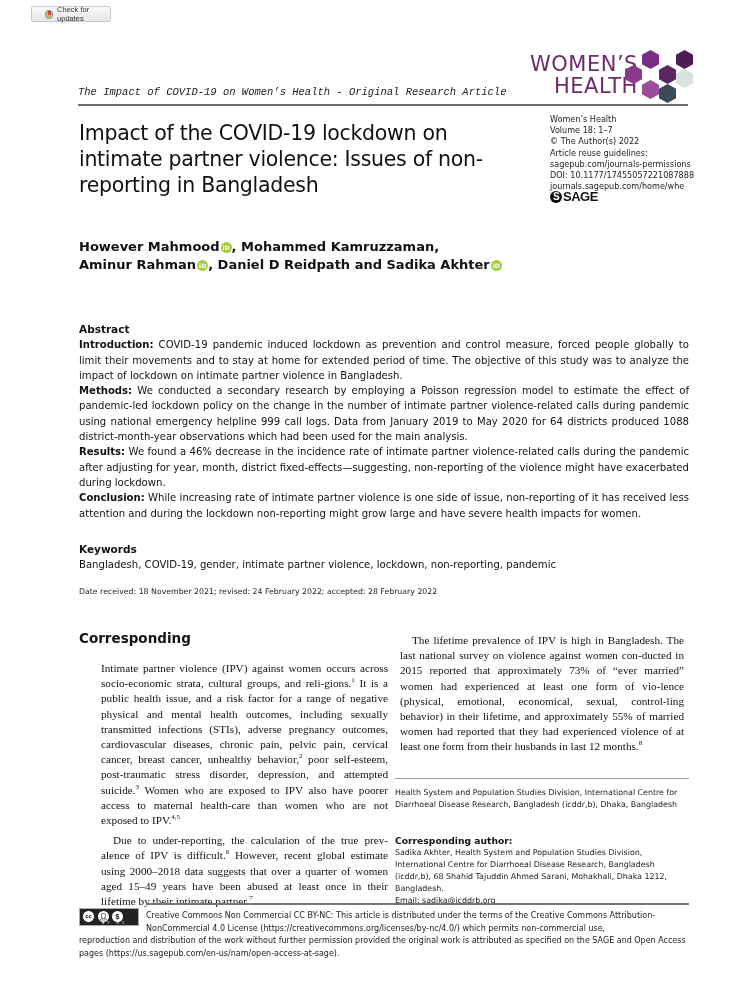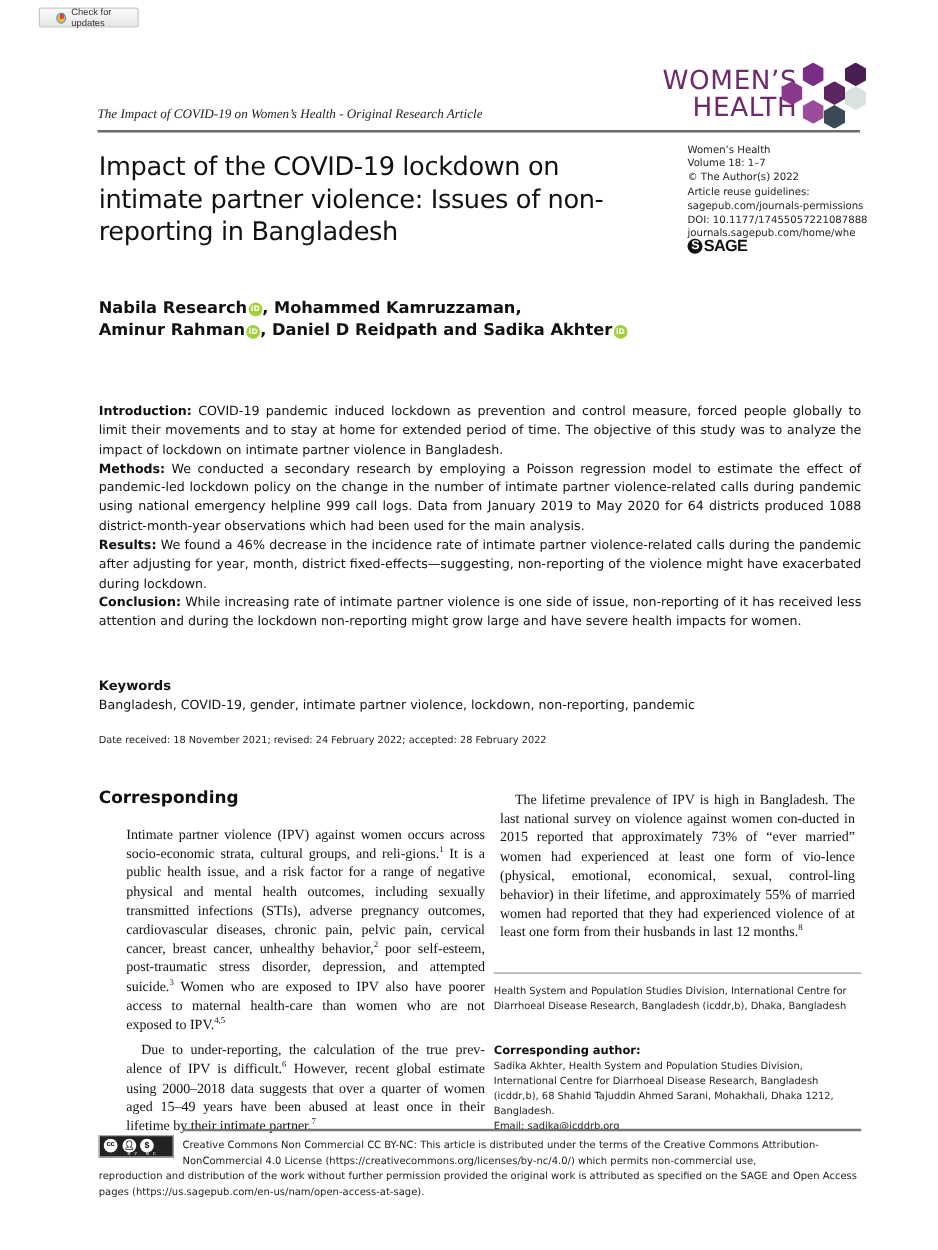--- a/index.html
+++ b/index.html
@@ -5,21 +5,21 @@
   html, body { margin: 0; padding: 0; }
   body { width: 750px; height: 1000px; background: #ffffff; position: relative; overflow: hidden; color: #111; font-family: "Liberation Sans", sans-serif; }
   .abs { position: absolute; }
 
   
   .cfu { left: 31px; top: 6px; width: 80px; height: 16px; border: 1px solid #c8c8c8; border-radius: 2px; background: linear-gradient(#fafafa, #e6e6e6); box-sizing: border-box; display: flex; align-items: center; gap: 4px; padding-left: 13px; font-size: 7.5px; color: #333; }
   .cfu-icon { width: 9px; height: 9px; border-radius: 50%; background: #f0b43a; position: relative; box-sizing: border-box; border: 1.5px solid #3aa7d8; }
   .cfu-icon::after { content: ""; position: absolute; left: 1.5px; top: 0.5px; width: 3px; height: 4px; background: #e03c3c; }
 
   
-  .runhead { left: 78px; top: 86px; font-family: Liberation Serif, serif; font-style: italic; font-size: 10.5px; color: #222; }
+  .runhead { left: 78px; top: 86px; font-family: Liberation Mono, monospace; font-style: italic; font-size: 10.5px; color: #222; }
   .rule-main { left: 78px; top: 104px; width: 610px; height: 1.5px; background: #6b6b6b; }
 
   
   .logo-text { left: 530px; top: 53px; font-family: "DejaVu Sans", sans-serif; font-size: 21px; line-height: 22px; color: #6e2a6a; text-align: right; letter-spacing: 0.5px; }
   .hex-wrap { left: 623px; top: 48px; width: 70px; height: 54px; }
   .hex { position: absolute; width: 17px; height: 19px; clip-path: polygon(50% 0, 100% 25%, 100% 75%, 50% 100%, 0 75%, 0 25%); }
 
   
   .meta { left: 550px; top: 114px; font-family: "DejaVu Sans", sans-serif; font-size: 8.1px; line-height: 11.2px; color: #222; }
   .sage { left: 550px; top: 189px; display: flex; align-items: center; gap: 1px; font-family: "Liberation Sans", sans-serif; font-weight: bold; font-size: 13px; letter-spacing: -0.5px; color: #111; }
@@ -100,25 +100,26 @@
   <div>journals.sagepub.com/home/whe</div>
 </div>
 <div class="abs sage">
   <span class="sage-s">S</span>
   <span>SAGE</span>
 </div>
 
 <div class="abs title">Impact of the COVID-19 lockdown on intimate partner violence: Issues of non-reporting in Bangladesh</div>
 
 <div class="abs authors">
-  <span>Nabila Research</span><span class="orcid">iD</span><span>, Mohammed Kamruzzaman,</span><br>
+  <span>However Mahmood</span><span class="orcid">iD</span><span>, Mohammed Kamruzzaman,</span><br>
   <span>Aminur Rahman</span><span class="orcid">iD</span><span>, Daniel D Reidpath and Sadika Akhter</span><span class="orcid">iD</span>
 </div>
 
 <div class="abs abstract">
+  <div class="h">Abstract</div>
   <p><b>Introduction:</b><span> COVID-19 pandemic induced lockdown as prevention and control measure, forced people globally to limit their movements and to stay at home for extended period of time. The objective of this study was to analyze the impact of lockdown on intimate partner violence in Bangladesh.</span></p>
   <p><b>Methods:</b><span> We conducted a secondary research by employing a Poisson regression model to estimate the effect of pandemic-led lockdown policy on the change in the number of intimate partner violence-related calls during pandemic using national emergency helpline 999 call logs. Data from January 2019 to May 2020 for 64 districts produced 1088 district-month-year observations which had been used for the main analysis.</span></p>
   <p><b>Results:</b><span> We found a 46% decrease in the incidence rate of intimate partner violence-related calls during the pandemic after adjusting for year, month, district fixed-effects—suggesting, non-reporting of the violence might have exacerbated during lockdown.</span></p>
   <p><b>Conclusion:</b><span> While increasing rate of intimate partner violence is one side of issue, non-reporting of it has received less attention and during the lockdown non-reporting might grow large and have severe health impacts for women.</span></p>
 </div>
 
 <div class="abs keywords">
   <div class="h">Keywords</div>
   <div>Bangladesh, COVID-19, gender, intimate partner violence, lockdown, non-reporting, pandemic</div>
 </div>

